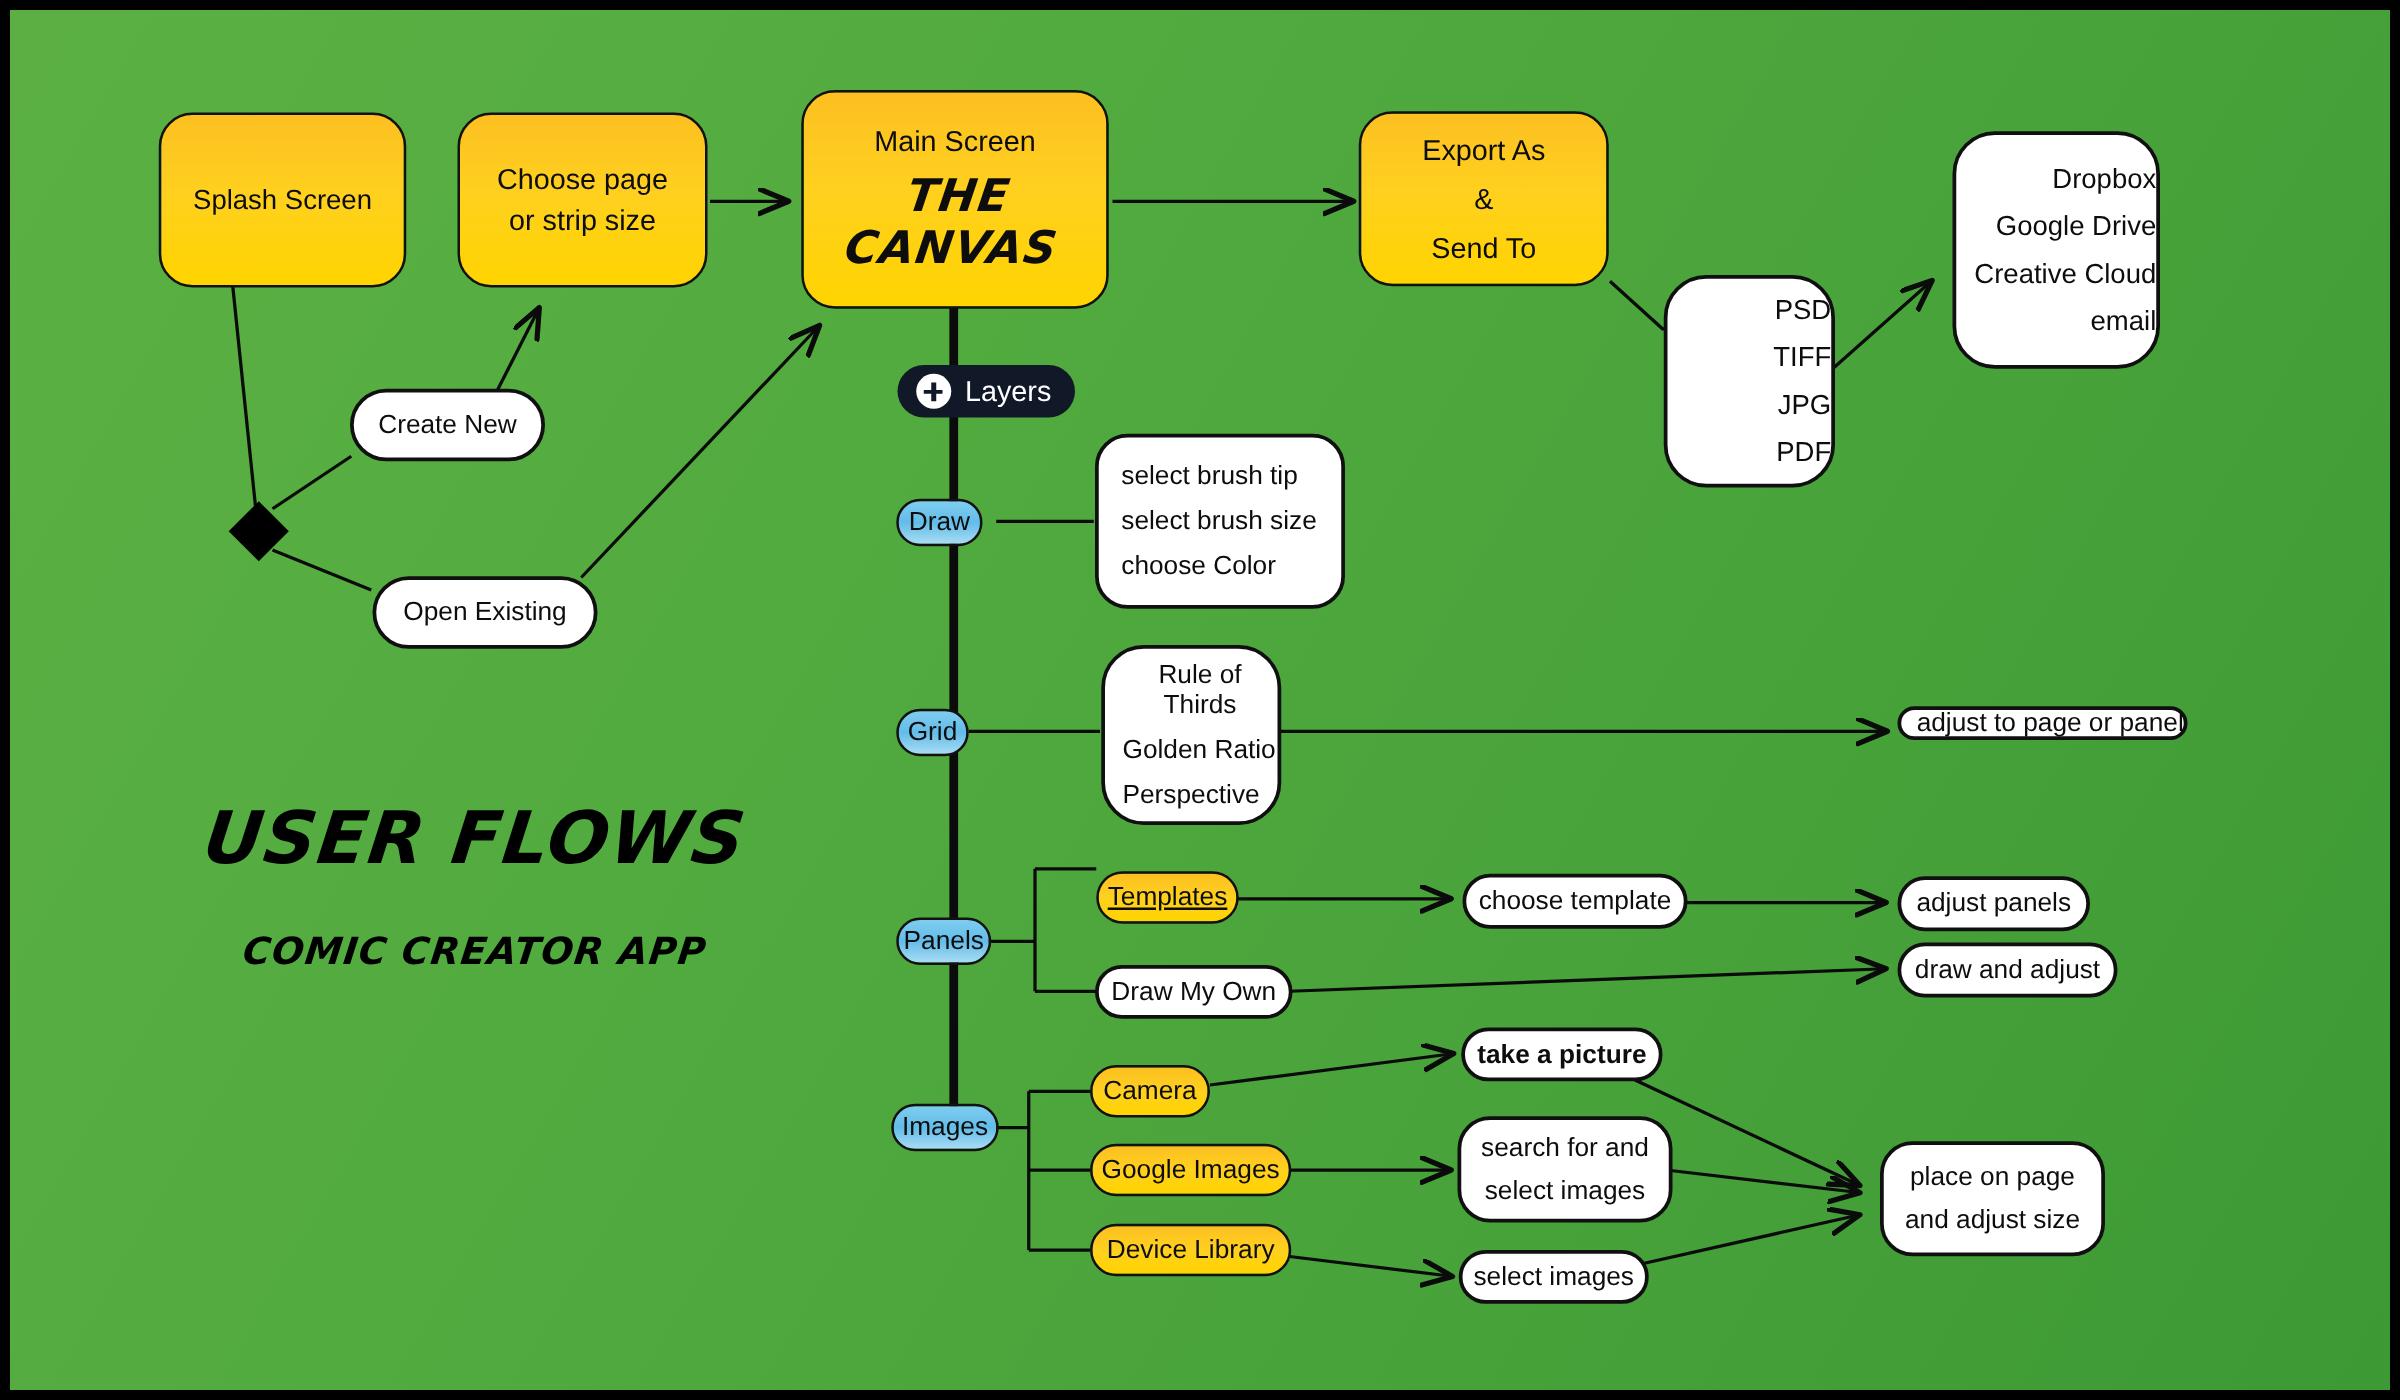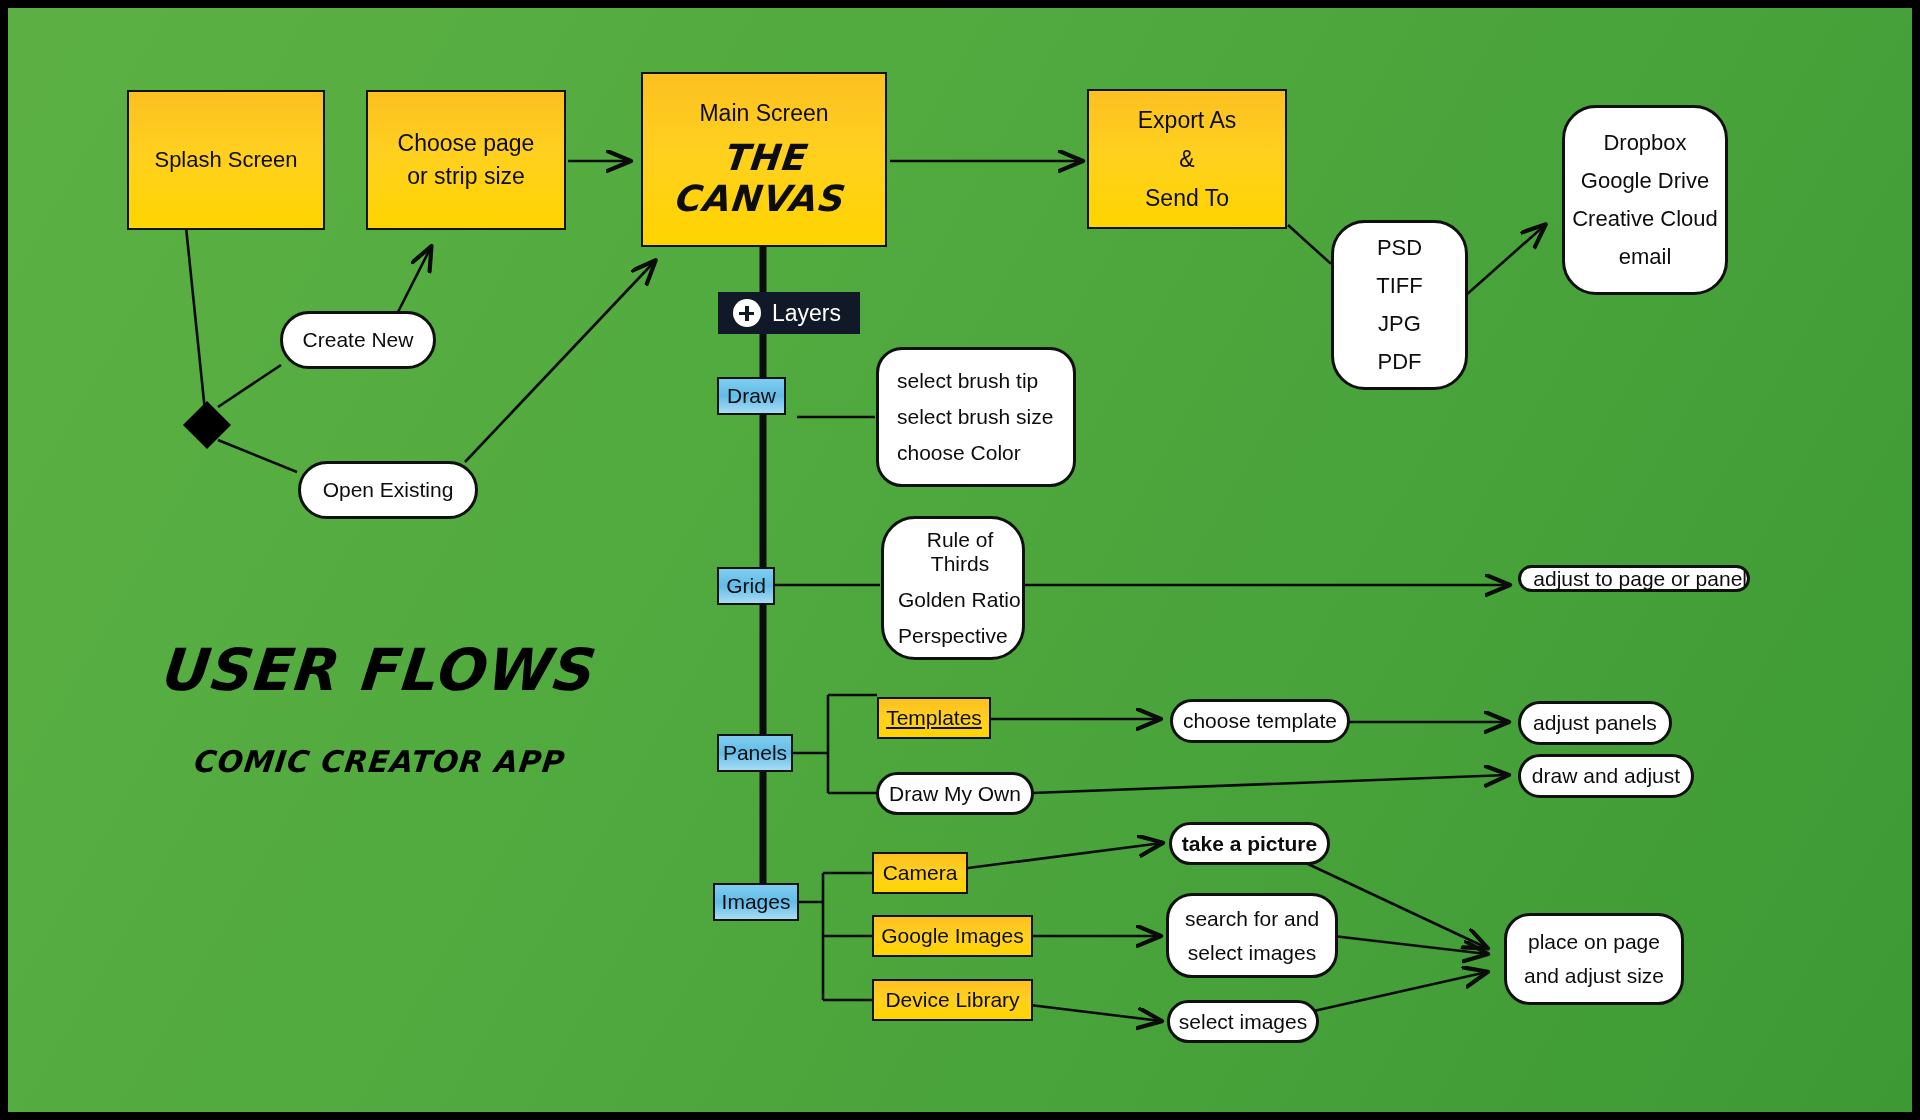--- a/index.html
+++ b/index.html
@@ -24,20 +24,21 @@
   .node {
     position: absolute;
     box-sizing: border-box;
     display: flex;
     flex-direction: column;
     align-items: center;
     justify-content: center;
     text-align: center;
     color: #0d0d0d;
     z-index: 5;
+    border-radius: 27px;
   }
   
   .rect-yellow {
     background: linear-gradient(180deg, #fcc021 0%, #ffd01f 45%, #ffd400 100%);
     border: 2.5px solid #121212;
   }
   
   .tag-yellow {
     background: linear-gradient(180deg, #fcc021 0%, #ffd01f 50%, #ffd400 100%);
     border: 2px solid #121212;
@@ -55,20 +56,21 @@
   }
   .rounded {
     background: #ffffff;
     border: 3px solid #101010;
     border-radius: 26px;
   }
   .rounded-lg {
     background: #ffffff;
     border: 3px solid #101010;
     border-radius: 34px;
+    align-items: flex-end;
   }
   
   .layers-node {
     background: #111827;
     border: none;
     color: #ffffff;
     flex-direction: row;
     gap: 11px;
     padding: 0 16px 0 12px;
   }
@@ -252,21 +254,21 @@
   </div>
 
   <div class="comic" id="title-main">USER FLOWS</div>
   <div class="comic" id="title-sub">COMIC CREATOR APP</div>
 
   <div class="node layers-node" style="left:718px; top:292px; width:142px; height:42px; font-size:23px;">
     <span class="plus-circle"></span>
     <span>Layers</span>
   </div>
 
-  <div class="node box-blue" style="left:717px; top:377px; width:69px; height:38px; font-size:21px;">
+  <div class="node box-blue" style="left:717px; top:399px; width:69px; height:38px; font-size:21px;">
     <span>Draw</span>
   </div>
 
   <div class="node rounded line-spaced" style="left:876px; top:347px; width:200px; height:140px; font-size:21px; align-items:flex-start; padding-left:18px;">
     <span>select brush tip</span>
     <span>select brush size</span>
     <span>choose Color</span>
   </div>
 
   <div class="node box-blue" style="left:717px; top:567px; width:58px; height:38px; font-size:21px;">

